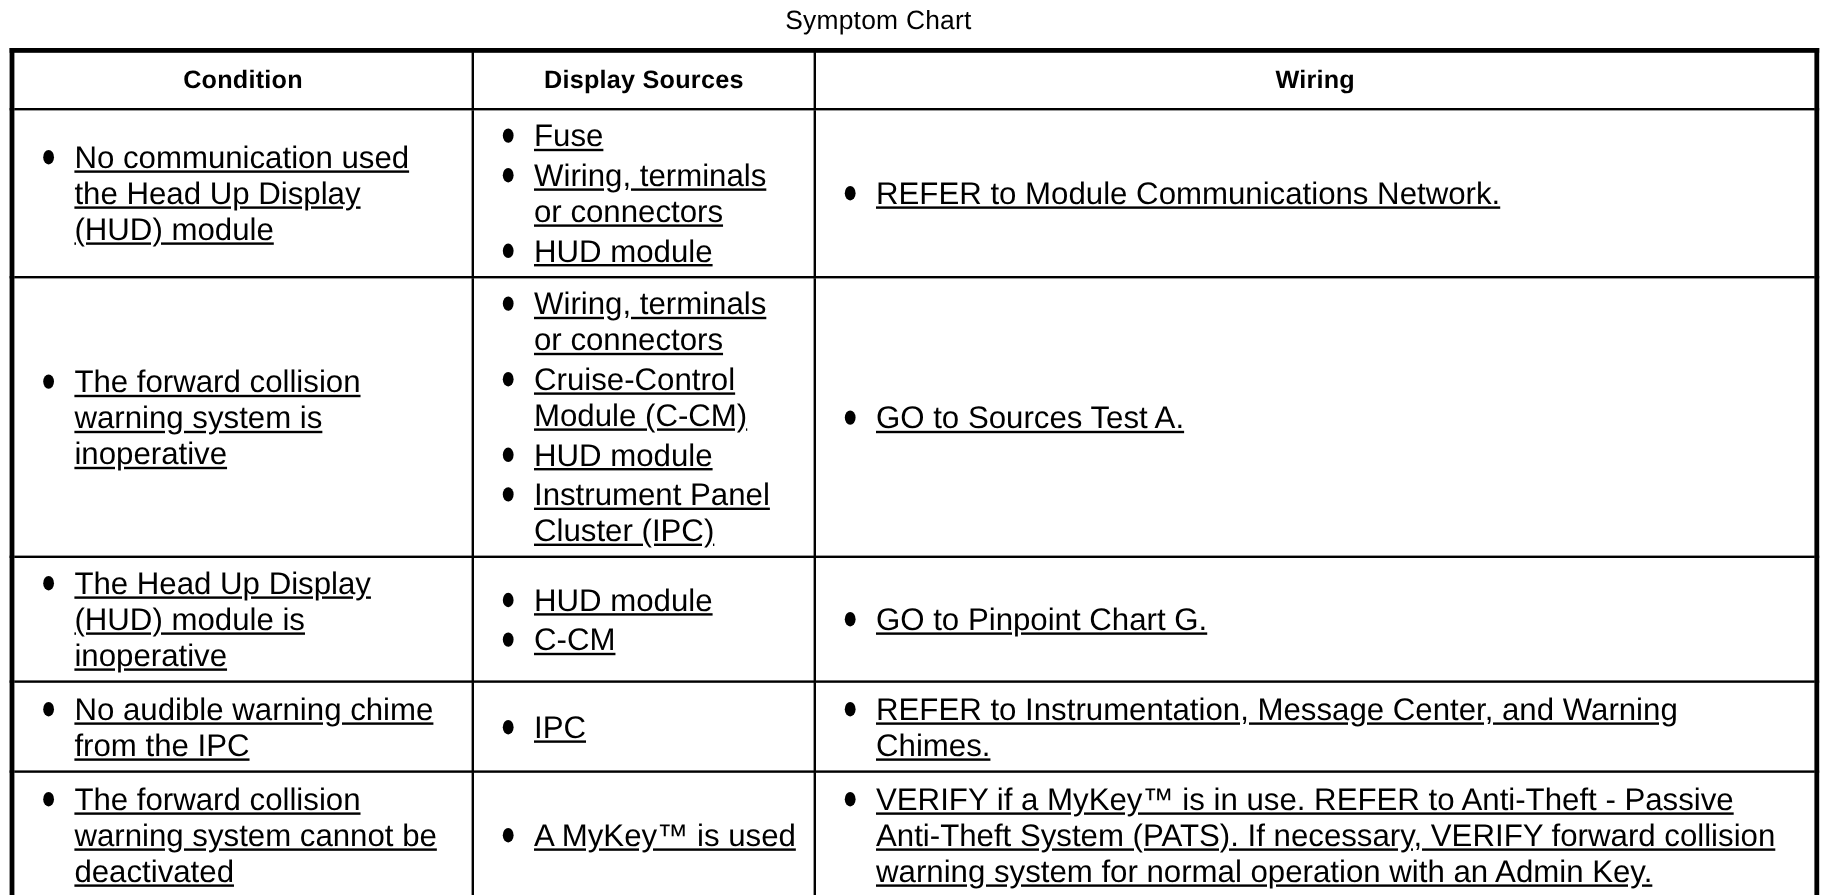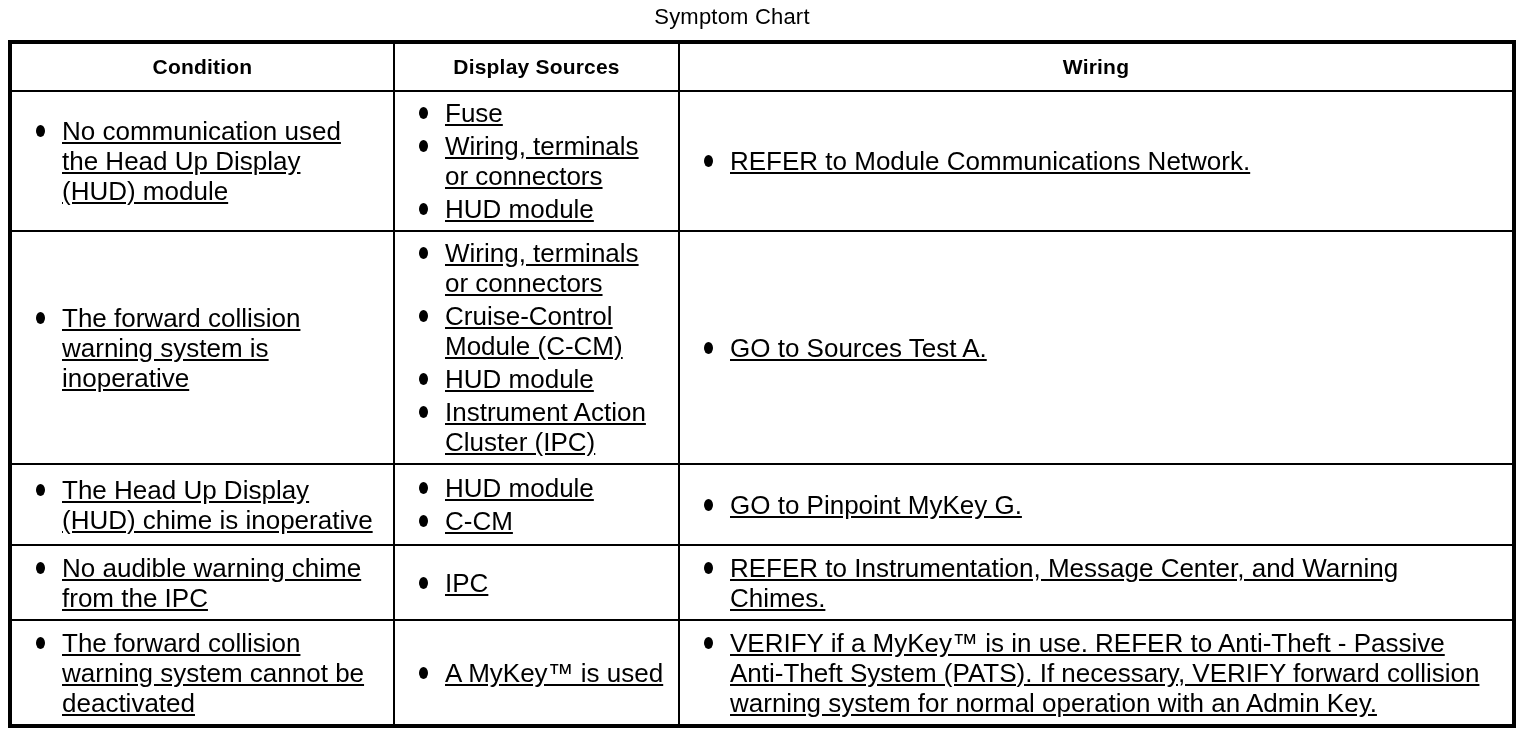--- a/index.html
+++ b/index.html
@@ -154,59 +154,59 @@
               <li>
                 <span class="dot"></span>
                 <span class="txt">Cruise-Control Module (C-CM)</span>
               </li>
               <li>
                 <span class="dot"></span>
                 <span class="txt">HUD module</span>
               </li>
               <li>
                 <span class="dot"></span>
-                <span class="txt">Instrument Action Cluster (IPC)</span>
+                <span class="txt">Instrument Panel Cluster (IPC)</span>
               </li>
             </ul>
           </td>
           <td class="cell-action">
             <ul class="bullets">
               <li>
                 <span class="dot"></span>
                 <span class="txt">GO to Sources Test A.</span>
               </li>
             </ul>
           </td>
         </tr>
         <tr>
           <td class="cell-condition">
             <ul class="bullets">
               <li>
                 <span class="dot"></span>
-                <span class="txt">The Head Up Display (HUD) chime is inoperative</span>
+                <span class="txt">The Head Up Display (HUD) module is inoperative</span>
               </li>
             </ul>
           </td>
           <td class="cell-sources">
             <ul class="bullets">
               <li>
                 <span class="dot"></span>
                 <span class="txt">HUD module</span>
               </li>
               <li>
                 <span class="dot"></span>
                 <span class="txt">C-CM</span>
               </li>
             </ul>
           </td>
           <td class="cell-action">
             <ul class="bullets">
               <li>
                 <span class="dot"></span>
-                <span class="txt">GO to Pinpoint MyKey G.</span>
+                <span class="txt">GO to Pinpoint Chart G.</span>
               </li>
             </ul>
           </td>
         </tr>
         <tr>
           <td class="cell-condition">
             <ul class="bullets">
               <li>
                 <span class="dot"></span>
                 <span class="txt">No audible warning chime from the IPC</span>

